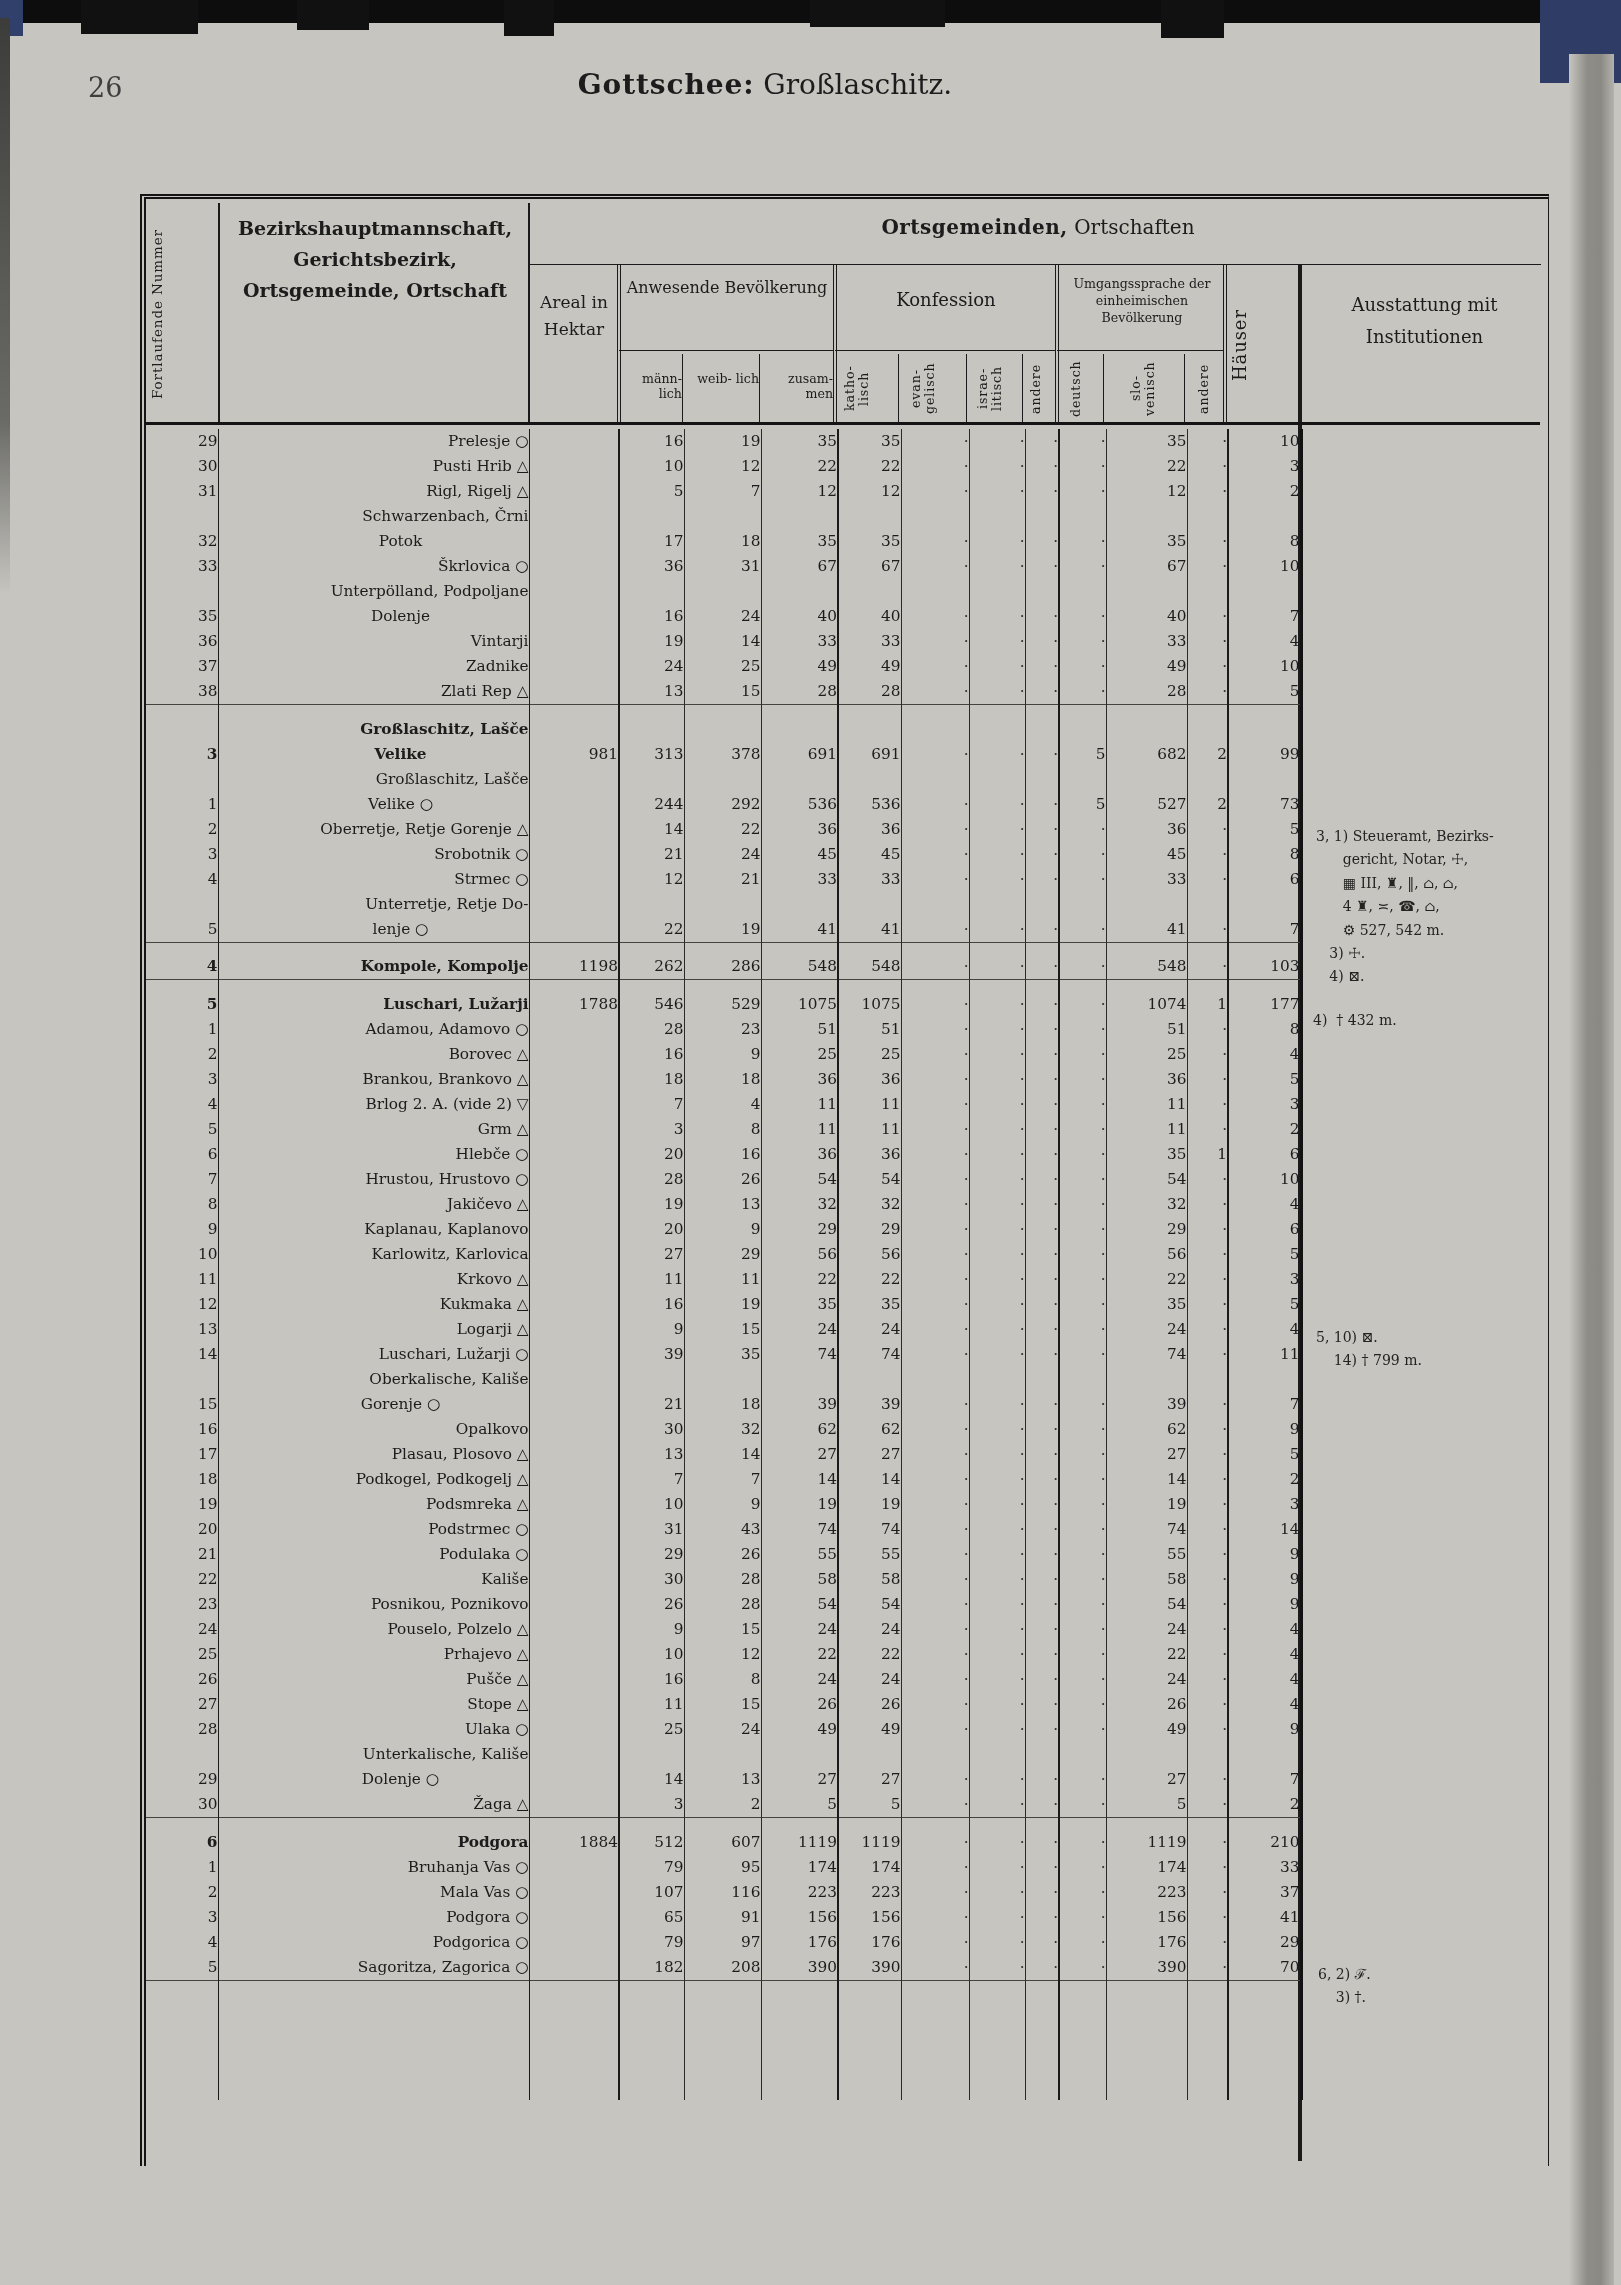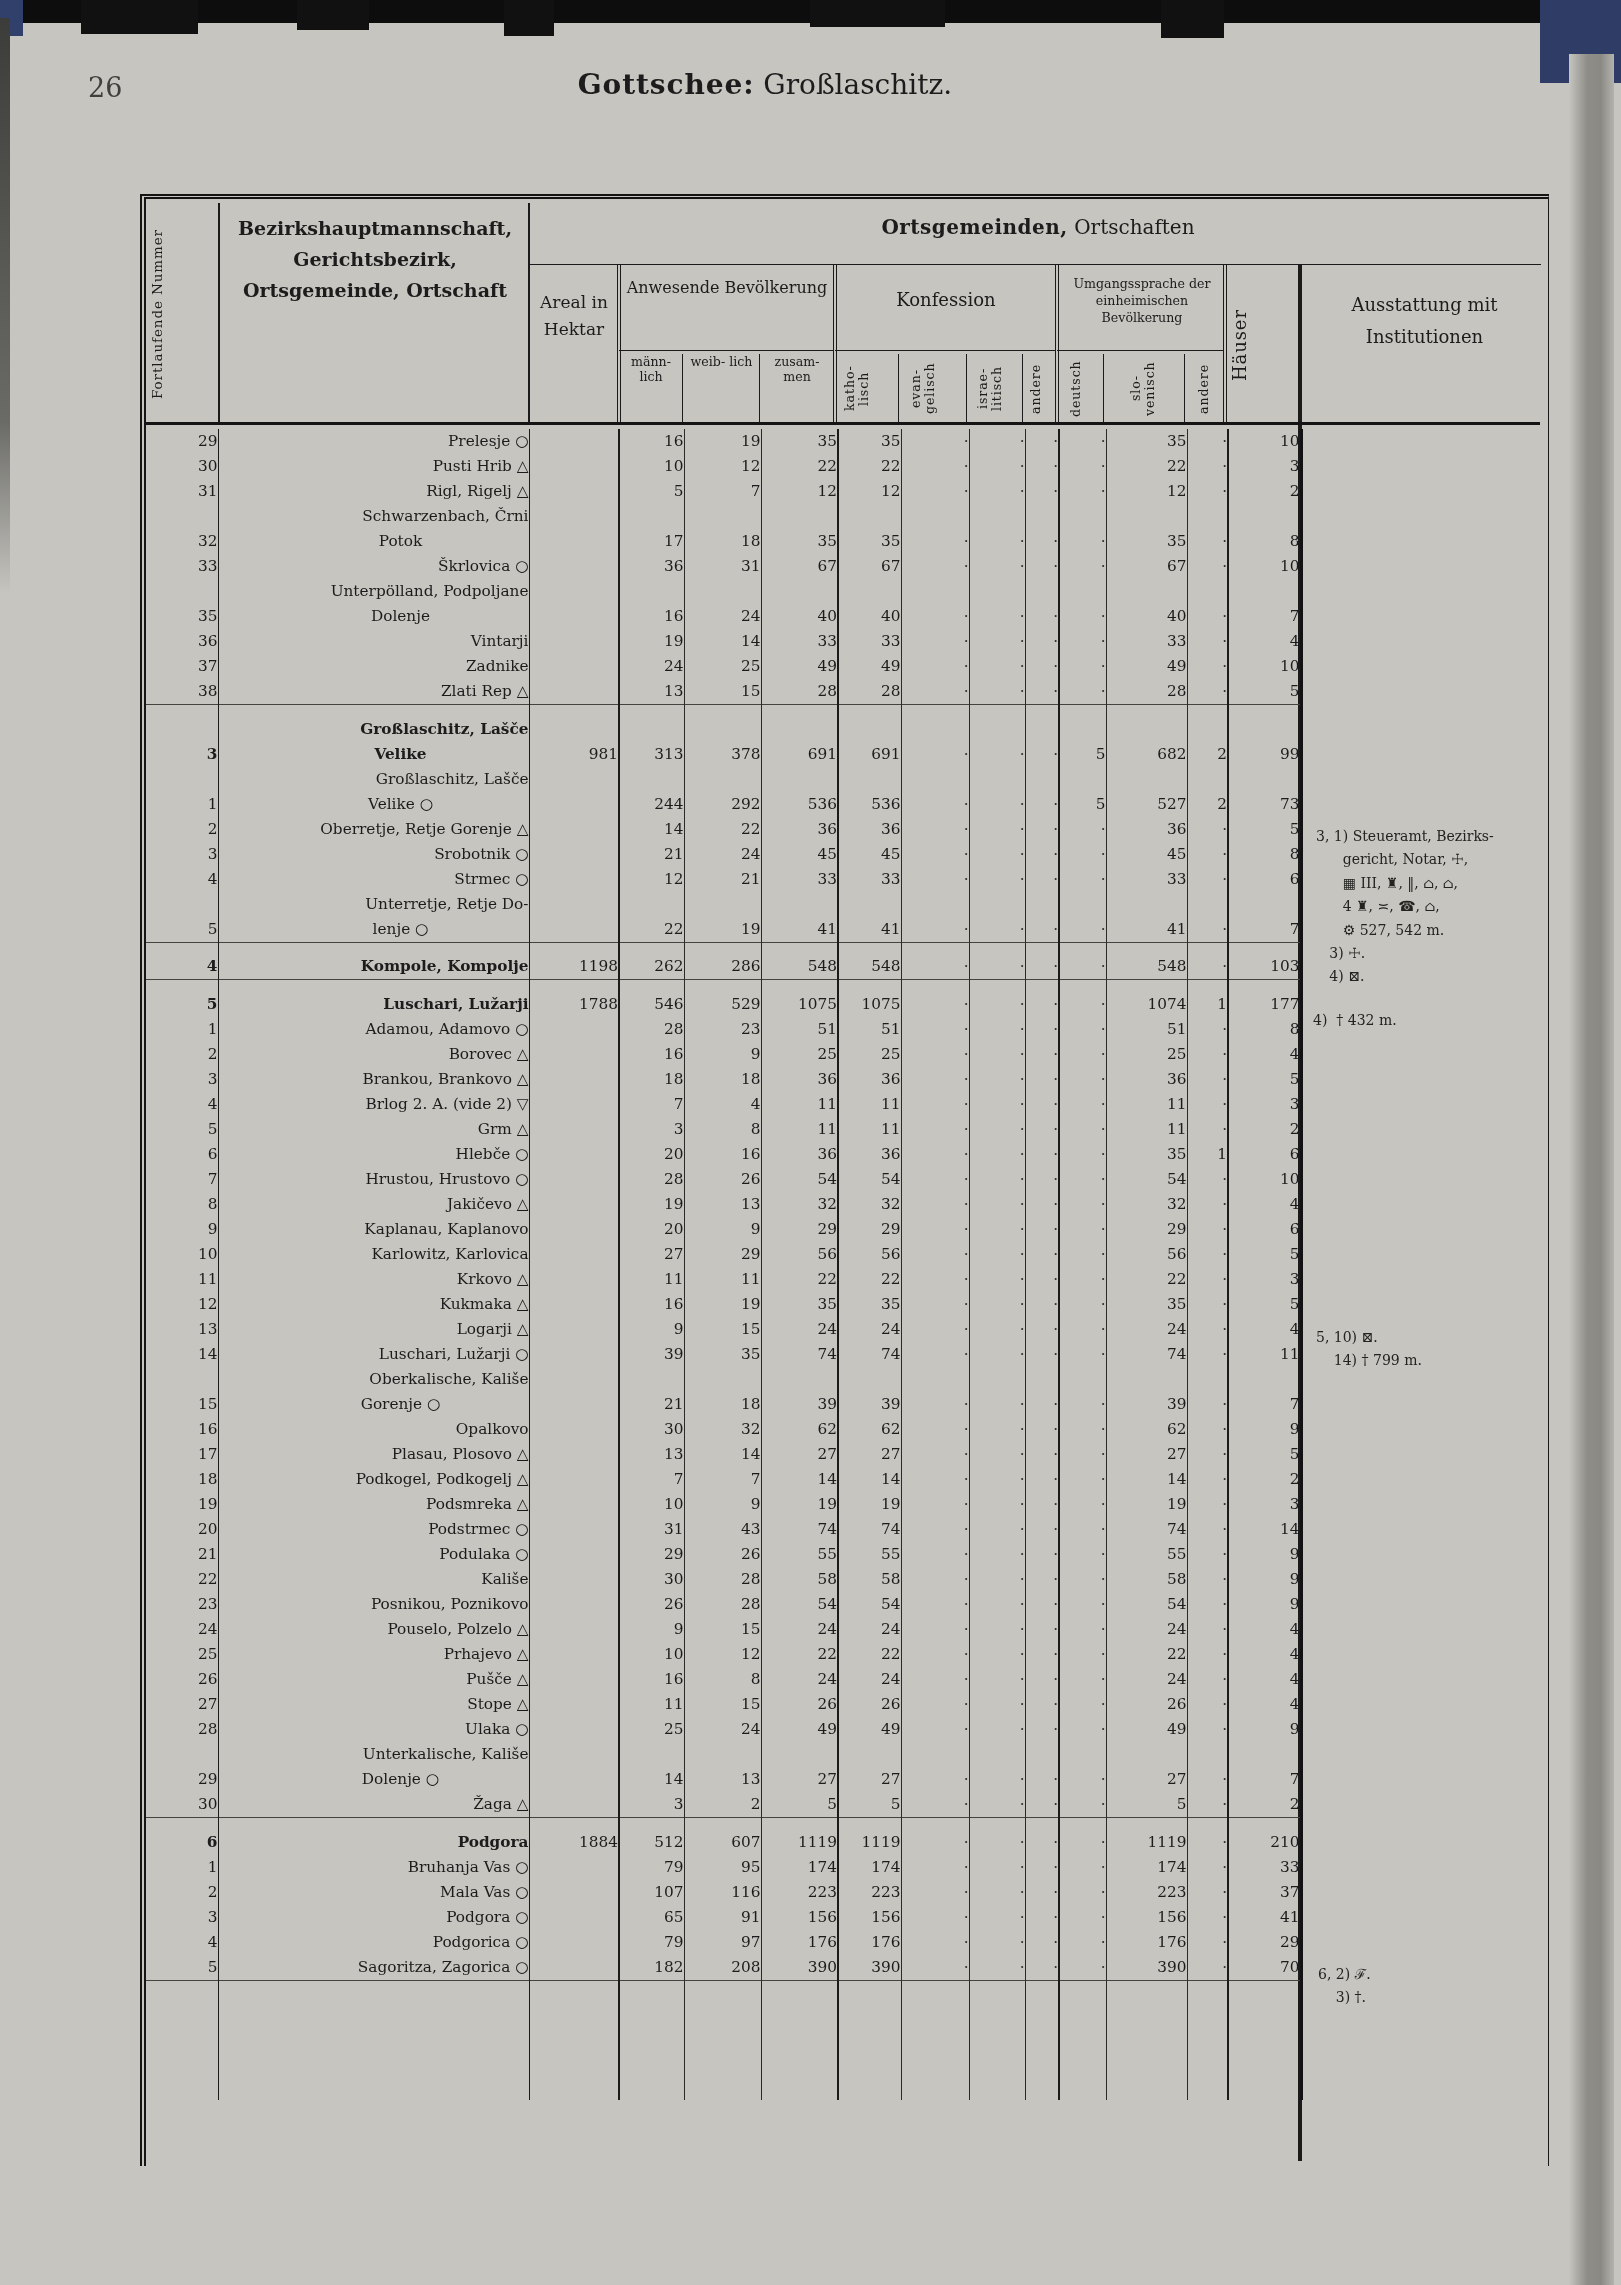--- a/index.html
+++ b/index.html
@@ -42,21 +42,21 @@
   .hdr-nr{left:5.4px;top:9px;height:212px;font-size:13.5px;}
   .hdr-name{left:76px;top:14.4px;width:306px;font-size:19px;font-weight:bold;line-height:31px;}
   .hdr-span1{left:387px;top:16px;width:1010px;font-size:20px;}
   .hdr-span1 b{letter-spacing:0.5px;}
   .hdr-areal{left:385px;top:90px;width:86px;font-size:17px;line-height:27px;}
   .hdr-bev{left:475px;top:77px;width:212px;font-size:16px;line-height:23.4px;}
   .hdr-konf{left:691px;top:90px;width:218px;font-size:18px;}
   .hdr-spr{left:914px;top:76px;width:164px;font-size:12.6px;line-height:17px;}
   .hdr-haus{left:1087px;top:72px;height:149px;font-size:18px;letter-spacing:0.9px;}
   .hdr-aus{left:1159px;top:90px;width:239px;font-size:18px;line-height:32px;}
-  .sub2{position:absolute;top:155px;font-size:12.6px;line-height:15.3px;text-align:center;}
+  .sub2{position:absolute;top:172px;font-size:12.6px;line-height:15.3px;text-align:right;}
   .rsub{position:absolute;top:158px;height:63px;text-align:center;}
   
   table.body{
     position:absolute;left:0;top:230px;
     border-collapse:collapse;table-layout:fixed;width:1156px;
   }
   table.body td{
     vertical-align:bottom;padding:0;font-size:15.3px;line-height:25px;
     text-align:right;overflow:hidden;
   }

